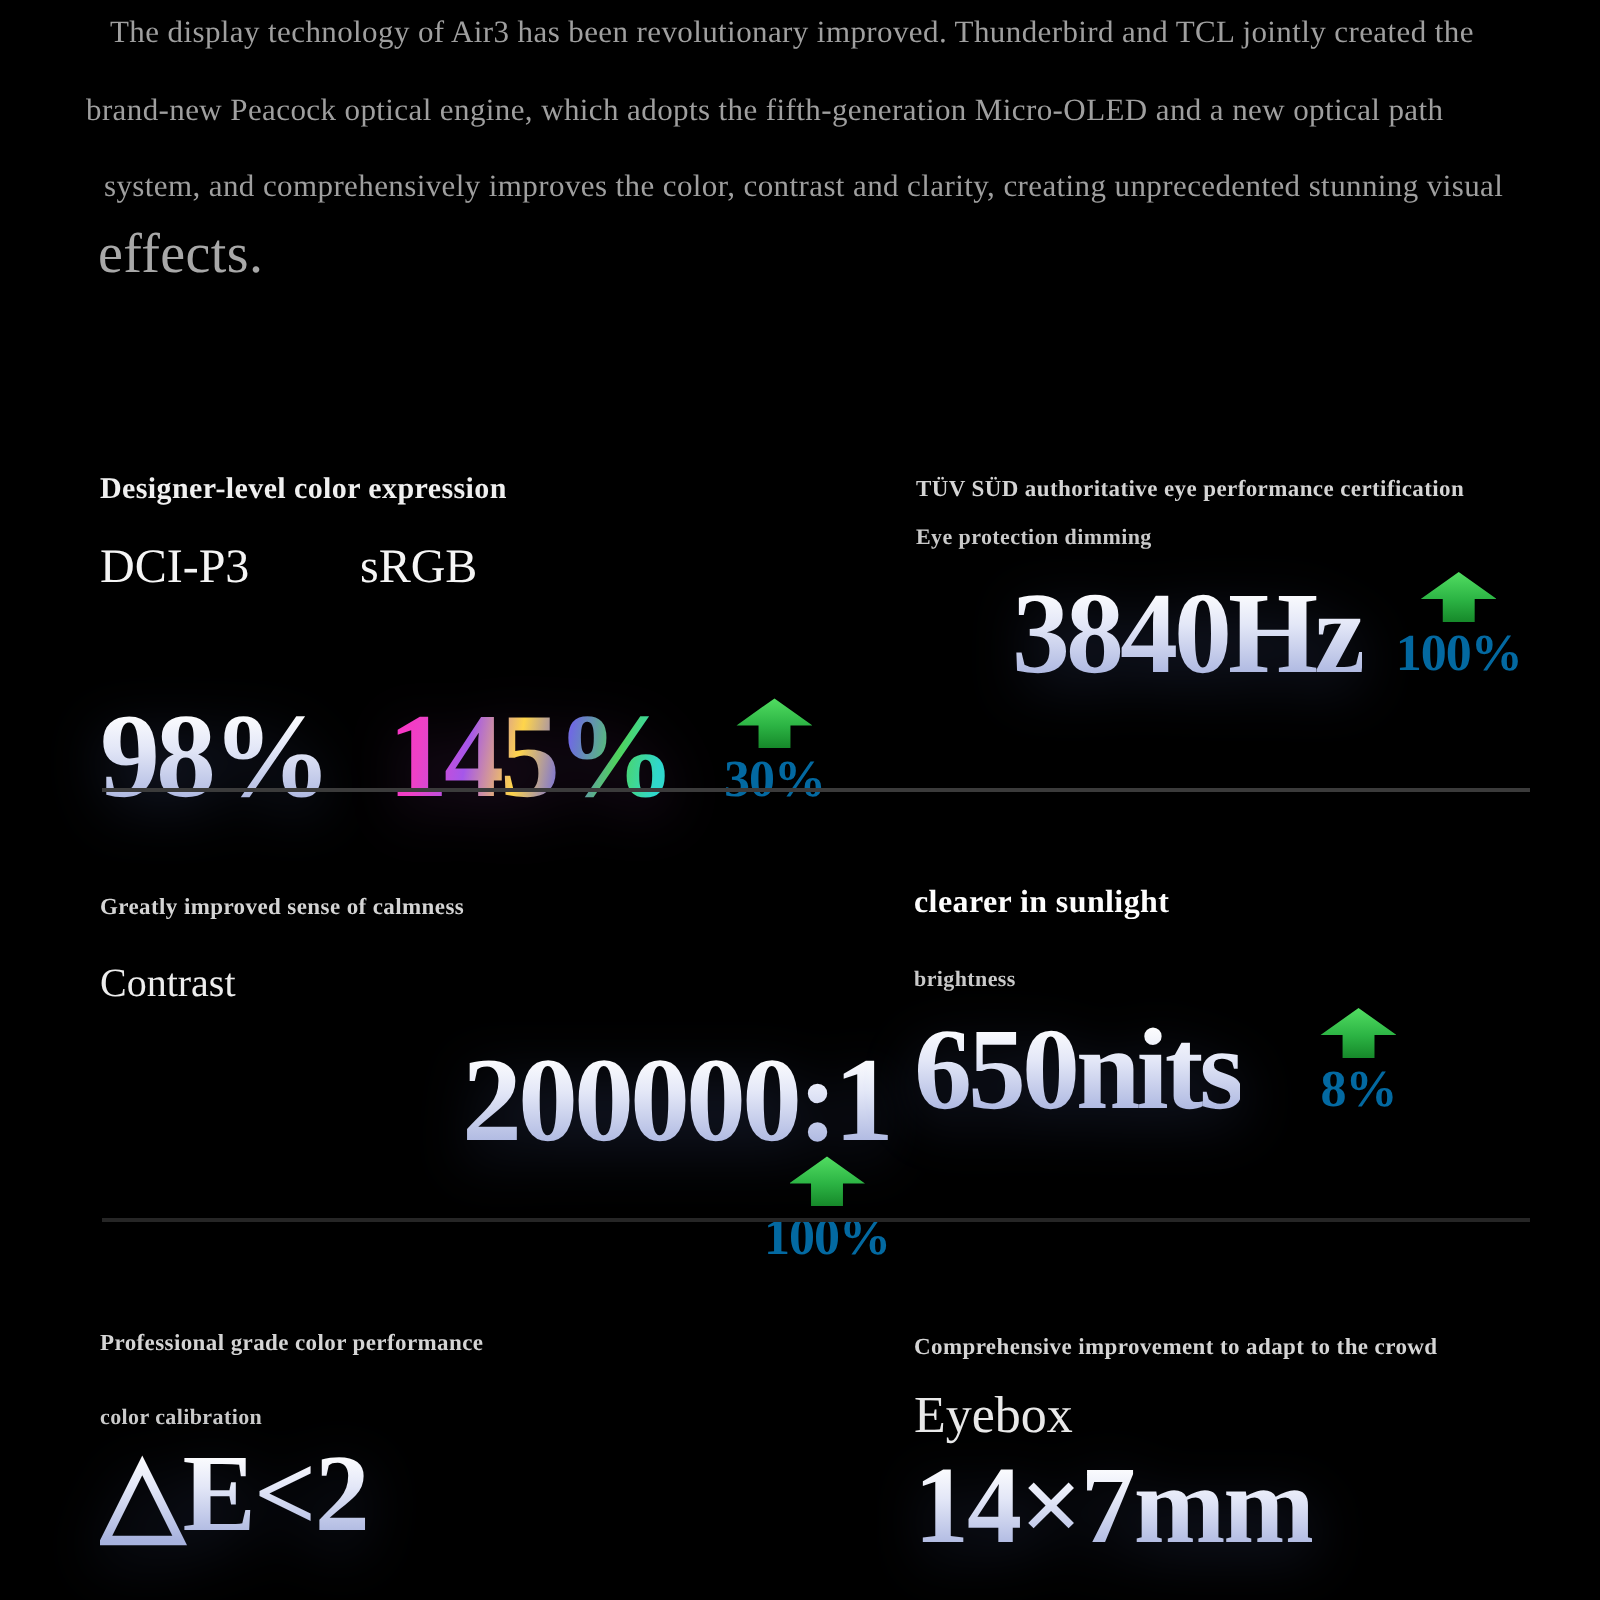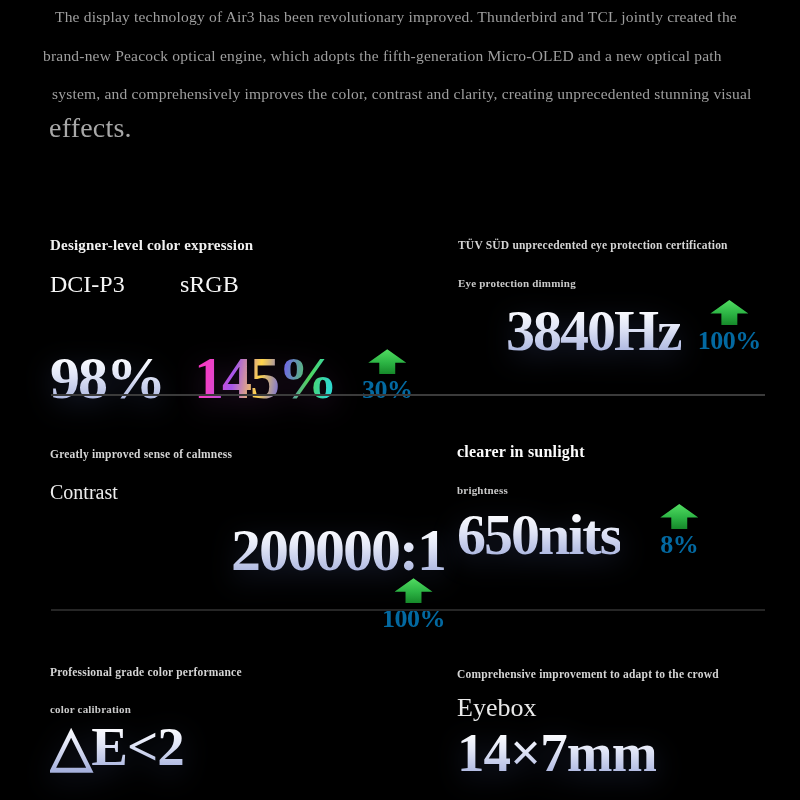--- a/index.html
+++ b/index.html
@@ -50,21 +50,21 @@
   .stat-1 .value-row{margin-top:9px;}
   .stat-2 .value-row{margin-top:11px;margin-left:48px;}
   .stat-3 .value-row{margin-top:19px;flex-direction:column;}
   .stat-4 .value-row{margin-top:8px;}
   .stat-1 .gap2{margin-left:30px;margin-top:44px;}
   .stat-1 .delta{margin-left:26px;}
   .stat-2 .delta{margin-left:17px;}
   .stat-3 .delta{margin-left:48px;}
   .stat-4 .delta{margin-left:40px;}
   .stat-1 .metric-labels{margin-top:17px;}
-  .stat-2 .sub-label{display:block;margin-top:26px;}
+  .stat-2 .sub-label{display:block;margin-top:12px;}
   .stat-3 .mid-label{display:block;margin-top:21px;}
   .stat-4 .sub-label{display:block;margin-top:23px;}
   .stat-5 .sub-label{display:block;margin-top:25px;}
   .stat-5 .value-row{margin-top:7px;}
   .stat-6 .eyebox-label{display:block;margin-top:13px;}
   .stat-6 .value-row{margin-top:5px;}
 
   .delta{display:flex;flex-direction:column;align-items:center;gap:3px;padding-bottom:3px;}
   .arrow{
     width:38px;height:25px;
@@ -99,21 +99,21 @@
       <span class="big-value v60">98%</span>
       <span class="big-value rainbow v60 gap2">145%</span>
       <span class="delta">
         <span class="arrow"></span>
         <span class="delta-pct">30%</span>
       </span>
     </div>
   </section>
 
   <section class="stat stat-2">
-    <h3 class="title-sm">TÜV SÜD unprecedented eye protection certification</h3>
+    <h3 class="title-sm">TÜV SÜD authoritative eye performance certification</h3>
     <span class="sub-label">Eye protection dimming</span>
     <div class="value-row">
       <span class="big-value v58">3840Hz</span>
       <span class="delta">
         <span class="arrow"></span>
         <span class="delta-pct">100%</span>
       </span>
     </div>
   </section>
 

